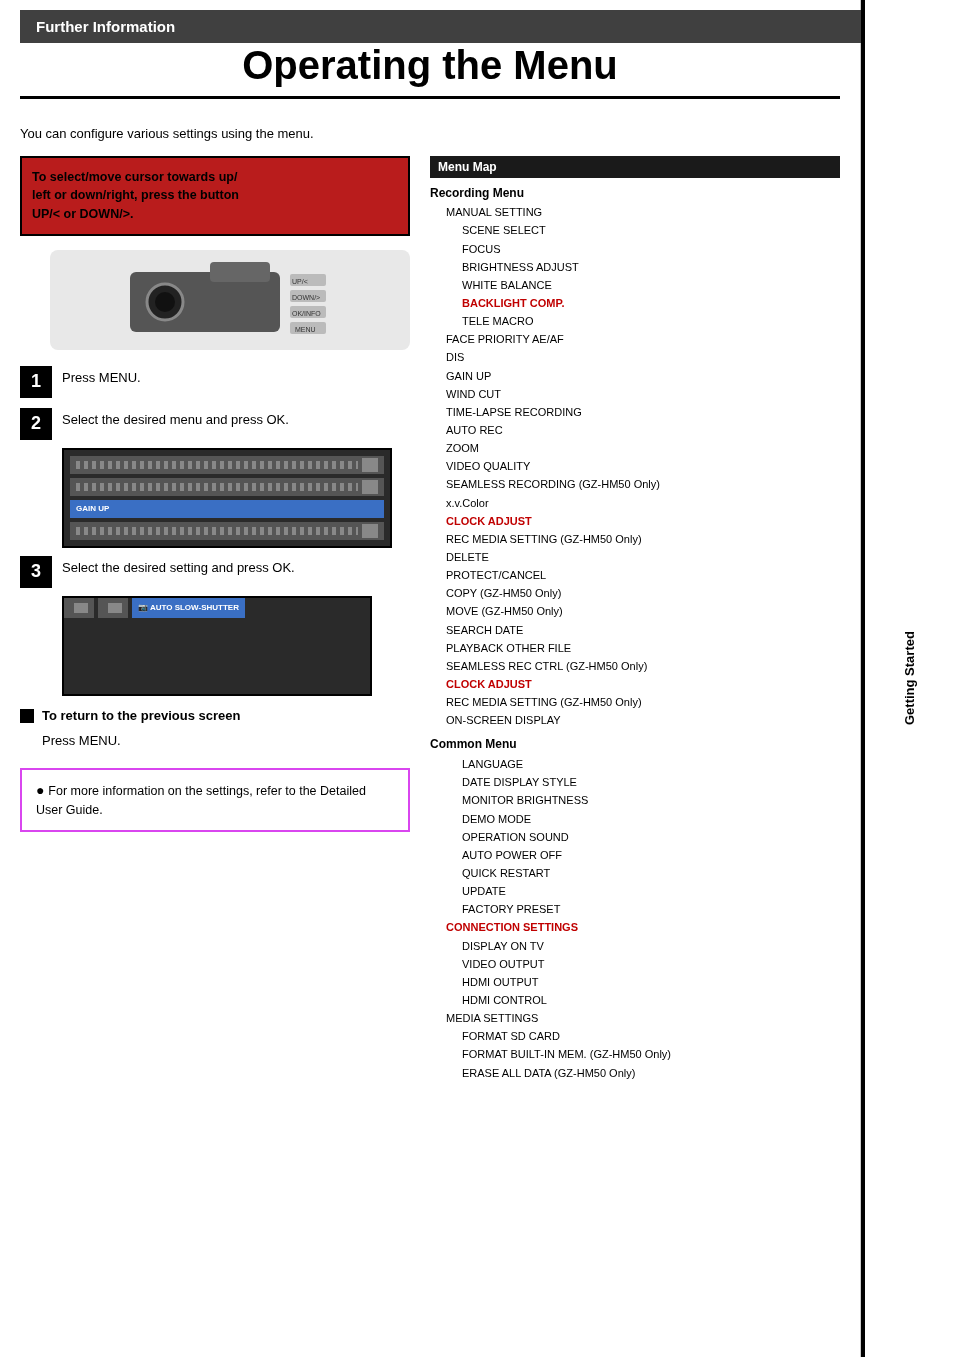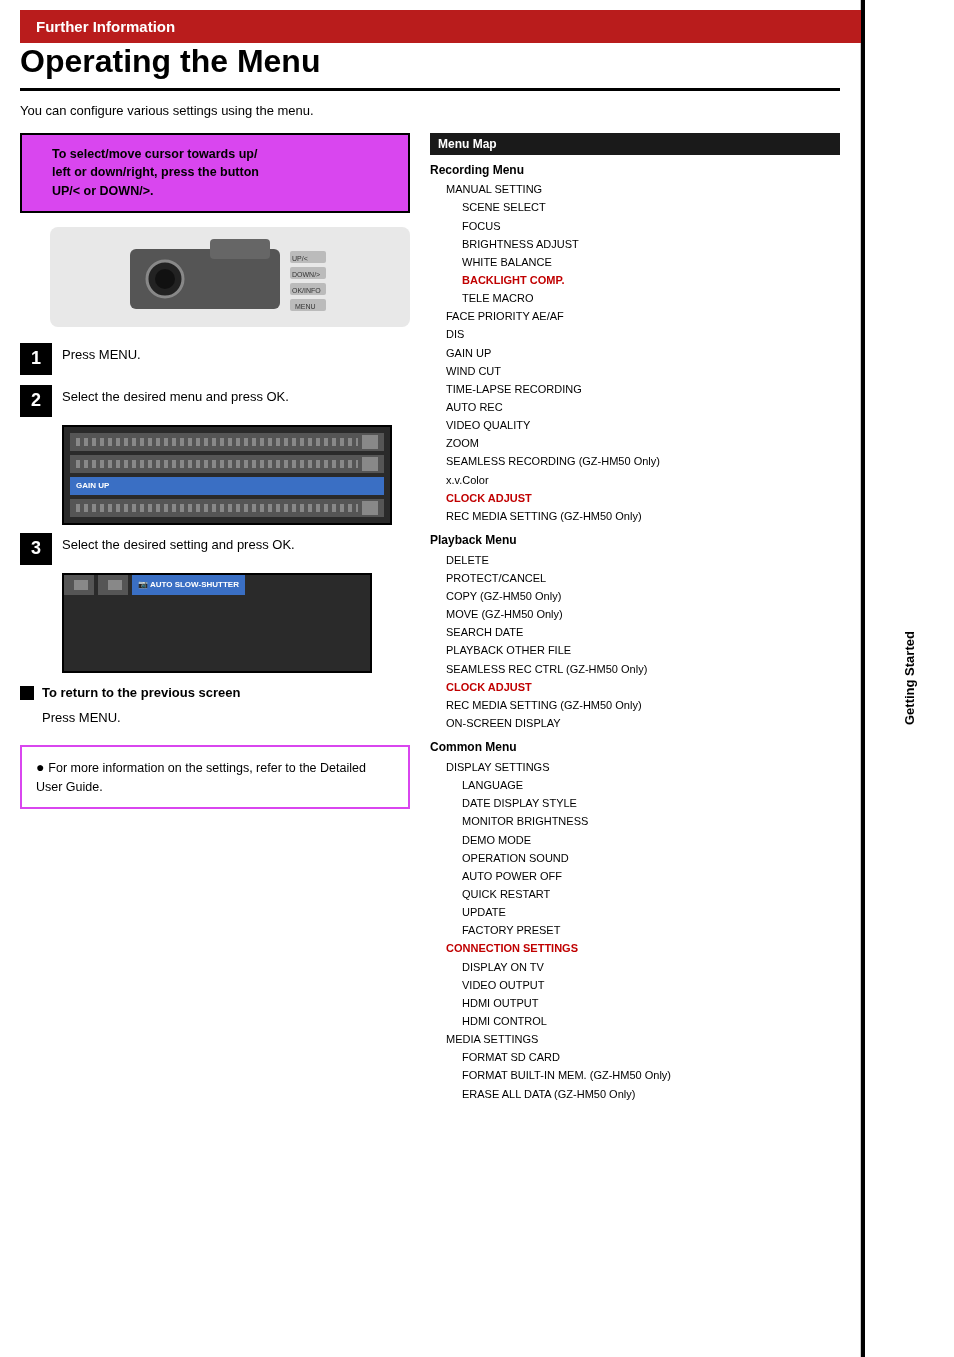--- a/index.html
+++ b/index.html
@@ -7,21 +7,21 @@
       width: 954px;
       min-height: 1357px;
       font-family: Arial, Helvetica, sans-serif;
       background: #fff;
       position: relative;
       overflow-x: hidden;
     }
 
     
     .top-header {
-      background: #b91c1c;
+      background: #404040;
       color: #fff;
       padding: 8px 16px;
       font-size: 15px;
       font-weight: bold;
       width: 860px;
     }
 
     
     .main-content {
       display: flex;
@@ -30,25 +30,26 @@
     }
 
     
     .left-panel {
       width: 860px;
       padding: 10px 20px 20px 20px;
       position: relative;
     }
 
     .page-title {
-      font-size: 32px;
-      font-weight: bold;
-      margin-bottom: 10px;
+      font-size: 40px;
+      font-weight: bold;
+      margin-bottom: 25px;
       border-bottom: 3px solid #000;
       padding-bottom: 8px;
+      text-align: center;
     }
 
     .intro-text {
       font-size: 13px;
       margin-bottom: 12px;
       line-height: 1.5;
       max-width: 390px;
     }
 
     
@@ -64,23 +65,23 @@
     }
 
     .menu-map-col {
       flex: 1;
       min-width: 0;
     }
 
     
     .tip-box {
       border: 2px solid #000;
-      padding: 10px 30px;
+      padding: 10px 10px;
       margin-bottom: 14px;
-      background: #d946ef;
+      background: #b91c1c;
     }
     .tip-box p {
       font-size: 12.5px;
       font-weight: bold;
       line-height: 1.5;
     }
 
     
     .camera-diagram {
       width: 360px;
@@ -416,41 +417,39 @@
           <div class="menu-sub-item">BRIGHTNESS ADJUST</div>
           <div class="menu-sub-item">WHITE BALANCE</div>
           <div class="menu-sub-item menu-highlight">BACKLIGHT COMP.</div>
           <div class="menu-sub-item">TELE MACRO</div>
           <div class="menu-item">FACE PRIORITY AE/AF</div>
           <div class="menu-item">DIS</div>
           <div class="menu-item">GAIN UP</div>
           <div class="menu-item">WIND CUT</div>
           <div class="menu-item">TIME-LAPSE RECORDING</div>
           <div class="menu-item">AUTO REC</div>
+          <div class="menu-item">ZOOM</div>
           <div class="menu-item">VIDEO QUALITY</div>
-          <div class="menu-item">ZOOM</div>
           <div class="menu-item">SEAMLESS RECORDING (GZ-HM50 Only)</div>
           <div class="menu-item">x.v.Color</div>
           <div class="menu-item menu-highlight">CLOCK ADJUST</div>
           <div class="menu-item">REC MEDIA SETTING  (GZ-HM50 Only)</div>
 
-          <div class="menu-section-title">Playback Menu</div>
           <div class="menu-item">DELETE</div>
           <div class="menu-item">PROTECT/CANCEL</div>
           <div class="menu-item">COPY (GZ-HM50 Only)</div>
           <div class="menu-item">MOVE (GZ-HM50 Only)</div>
           <div class="menu-item">SEARCH DATE</div>
           <div class="menu-item">PLAYBACK OTHER FILE</div>
           <div class="menu-item">SEAMLESS REC CTRL (GZ-HM50 Only)</div>
           <div class="menu-item menu-highlight">CLOCK ADJUST</div>
           <div class="menu-item">REC MEDIA SETTING (GZ-HM50 Only)</div>
           <div class="menu-item">ON-SCREEN DISPLAY</div>
 
           <div class="menu-section-title">Common Menu</div>
-          <div class="menu-item">DISPLAY SETTINGS</div>
           <div class="menu-sub-item">LANGUAGE</div>
           <div class="menu-sub-item">DATE DISPLAY STYLE</div>
           <div class="menu-sub-item">MONITOR BRIGHTNESS</div>
           <div class="menu-sub-item">DEMO MODE</div>
           <div class="menu-sub-item">OPERATION SOUND</div>
           <div class="menu-sub-item">AUTO POWER OFF</div>
           <div class="menu-sub-item">QUICK RESTART</div>
           <div class="menu-sub-item">UPDATE</div>
           <div class="menu-sub-item">FACTORY PRESET</div>
           <div class="menu-item menu-highlight">CONNECTION SETTINGS</div>

